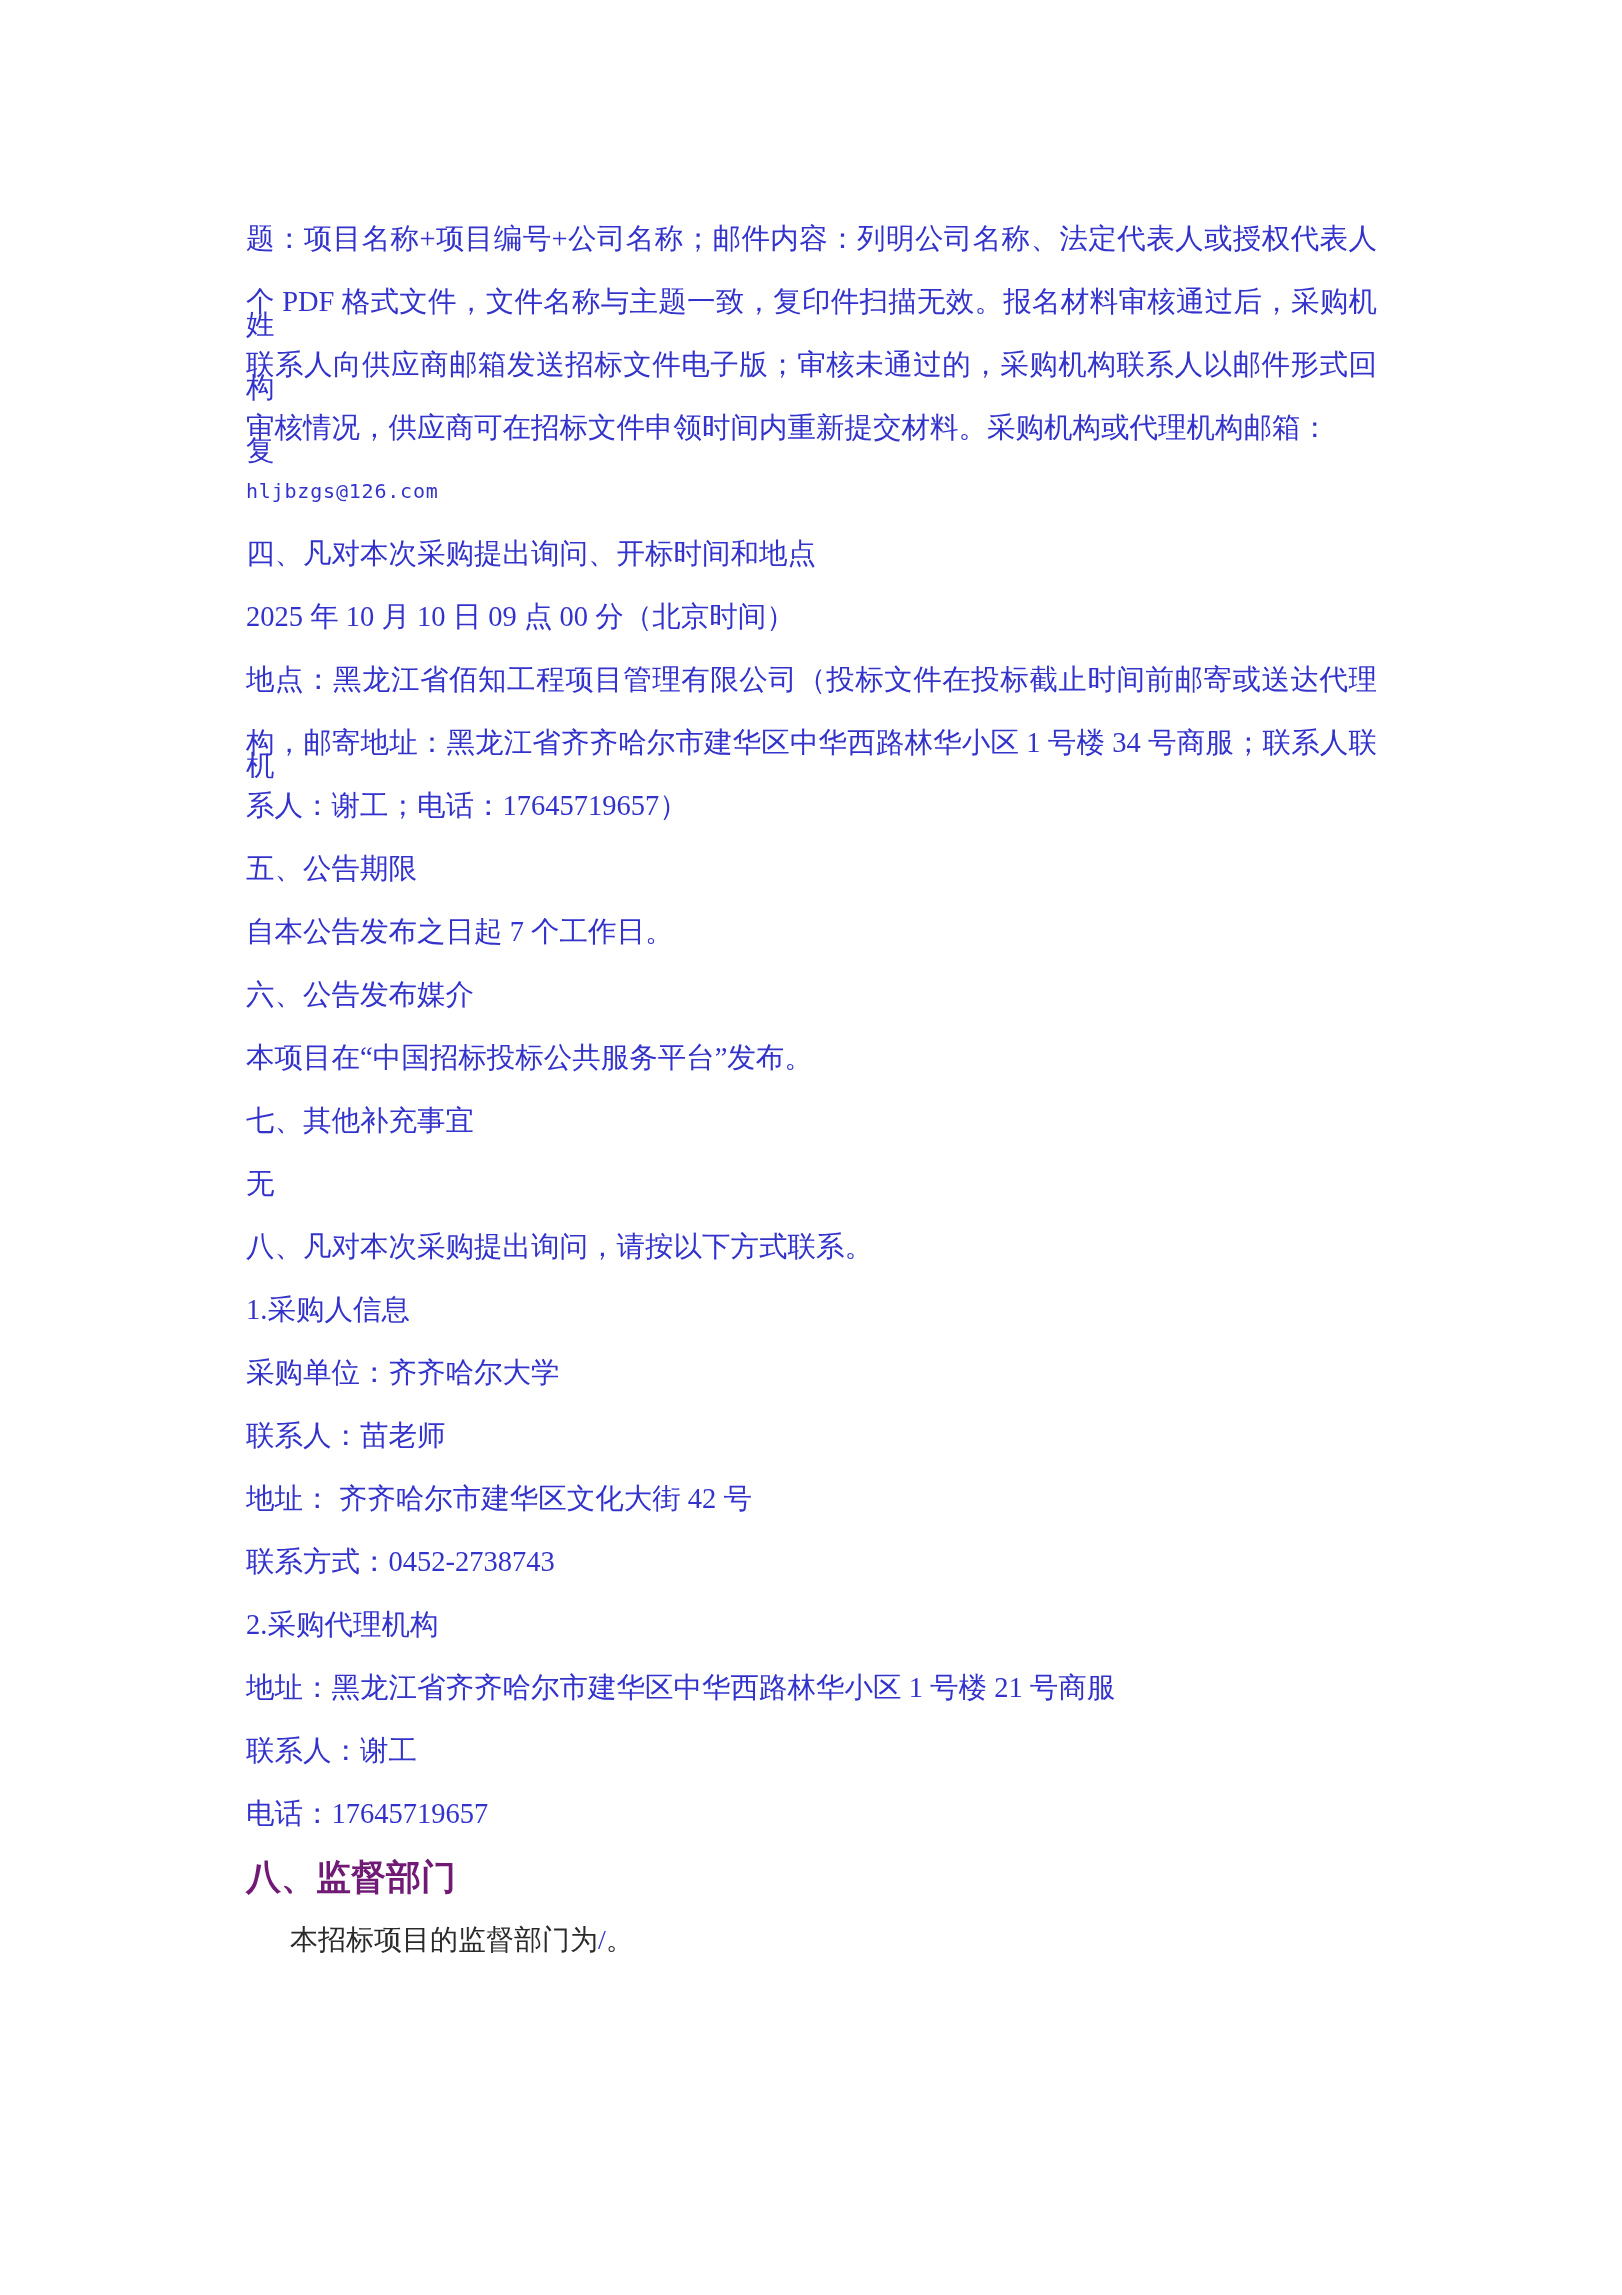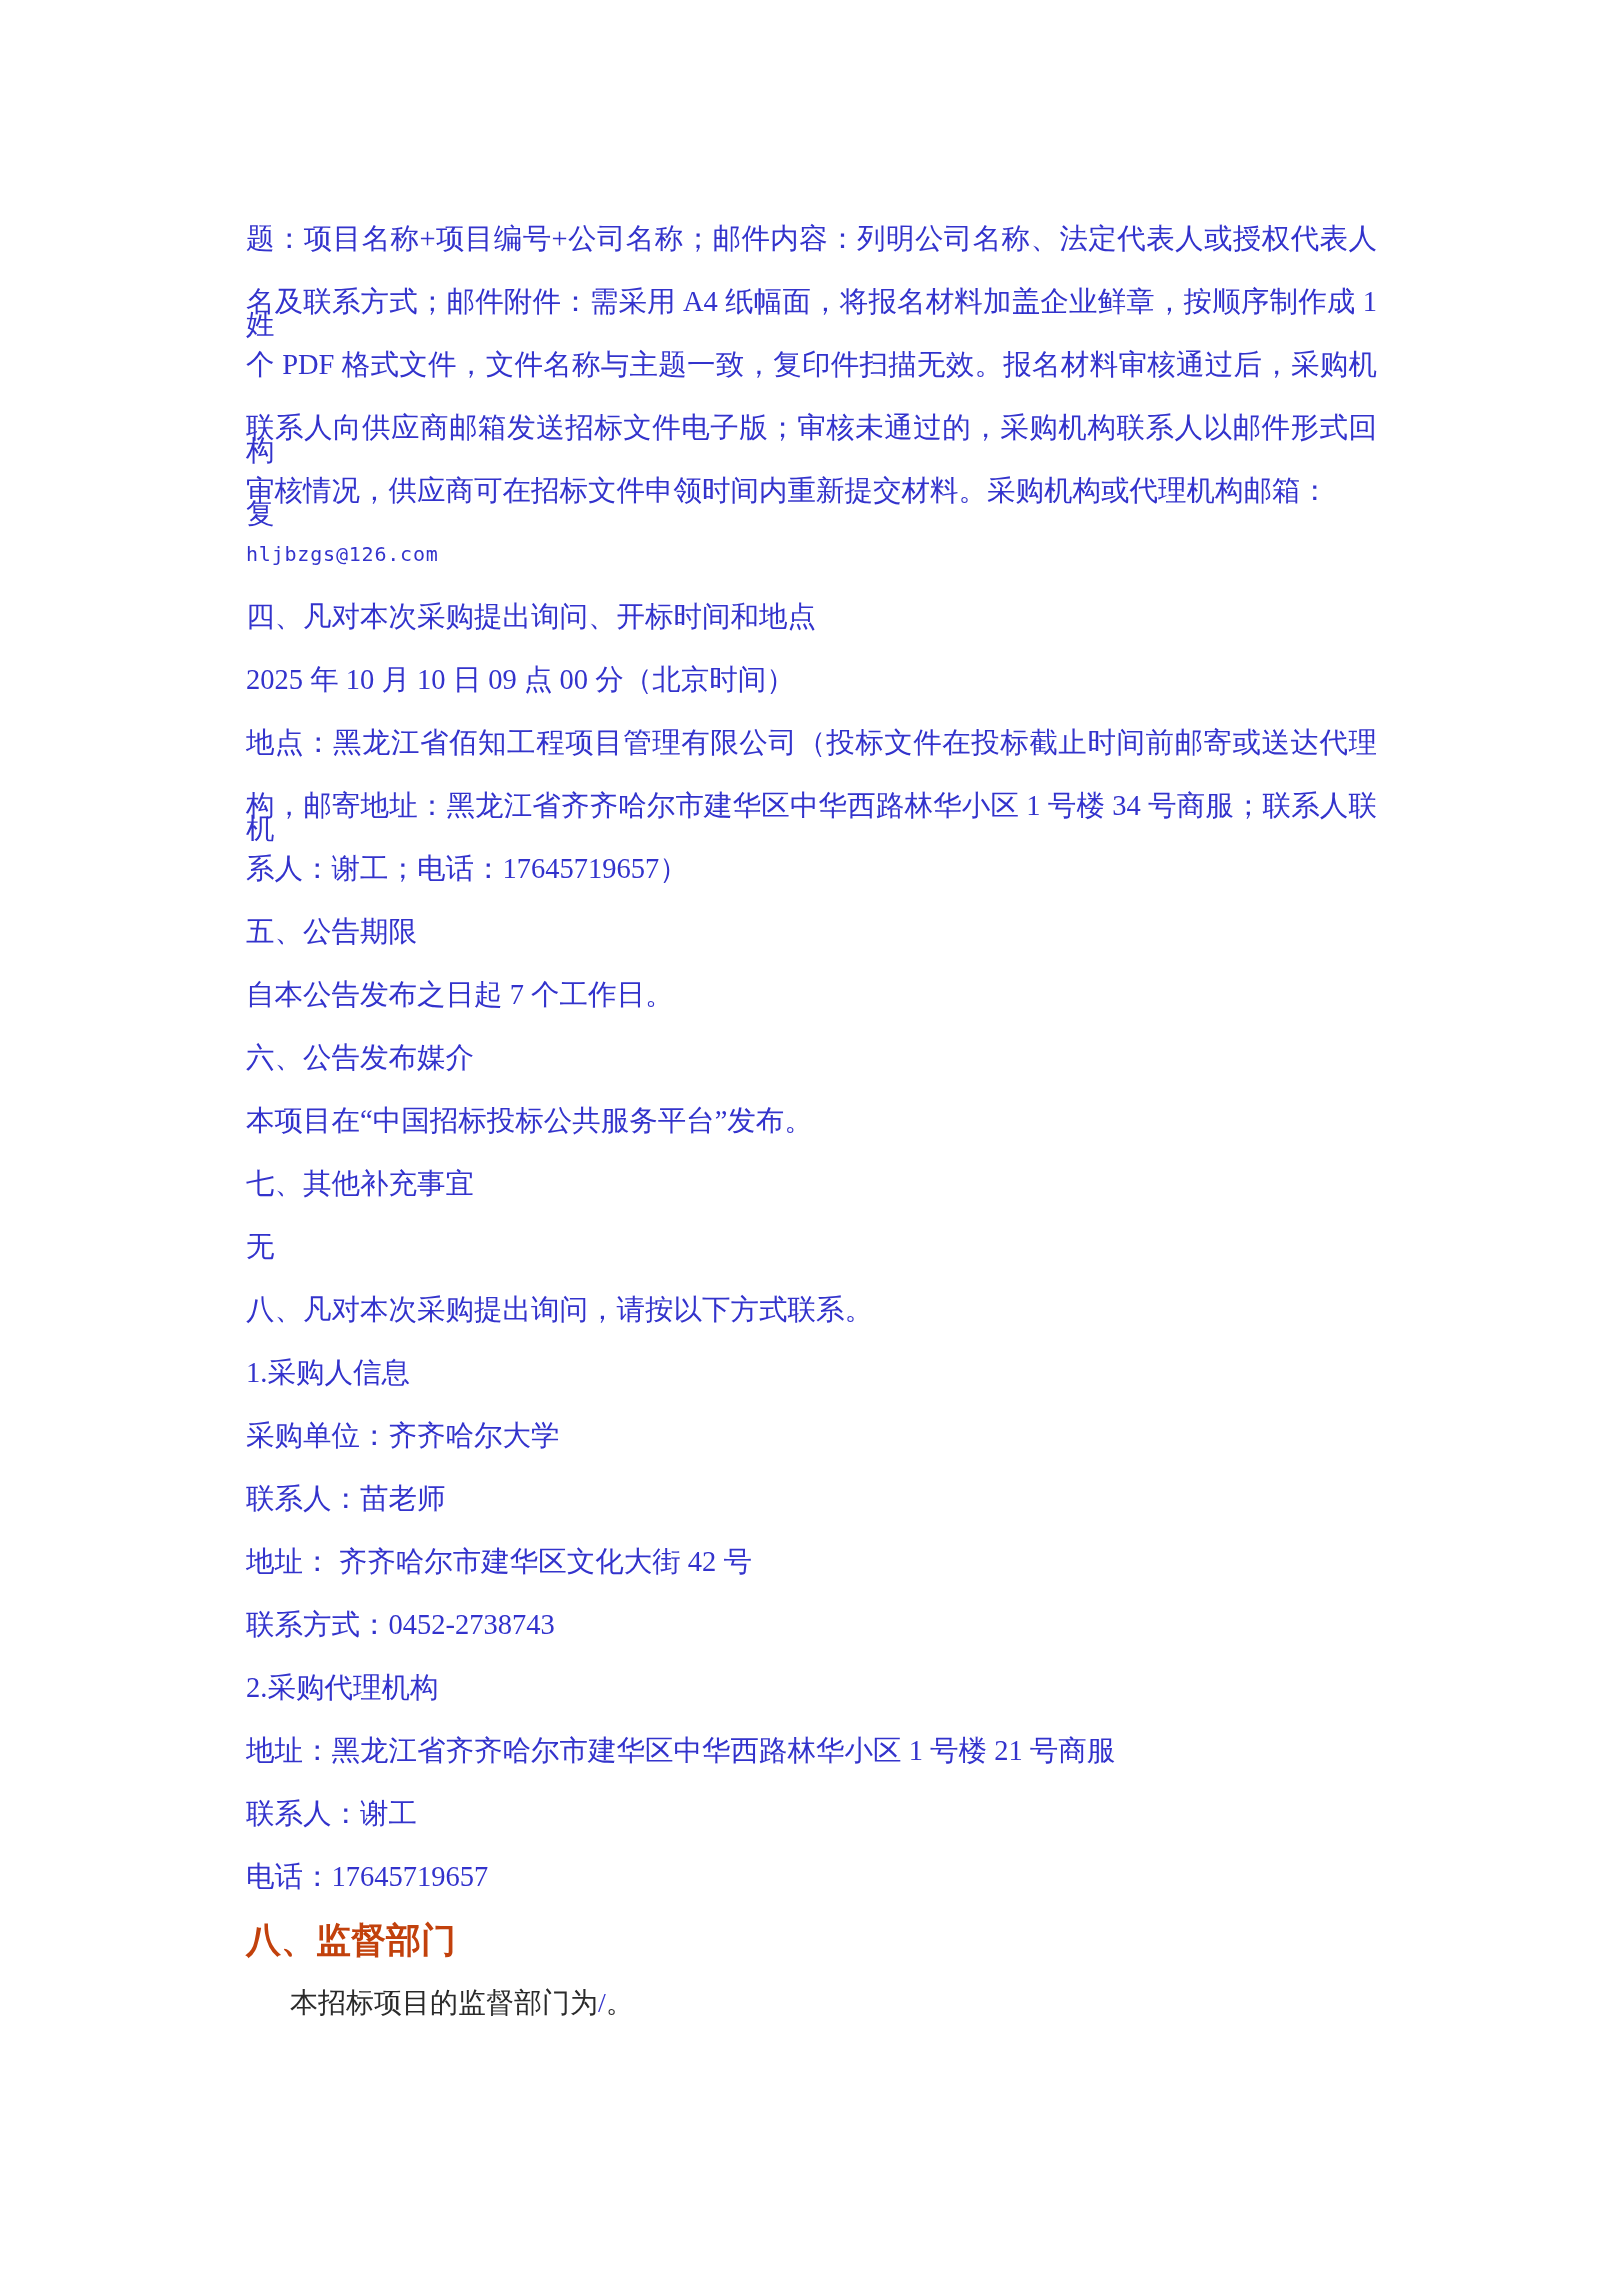--- a/index.html
+++ b/index.html
@@ -32,39 +32,38 @@
   .just {
     text-align: justify;
     text-align-last: justify;
   }
   .email {
     font-family: "DejaVu Sans Mono", "Liberation Mono", monospace;
     font-size: 20px;
     letter-spacing: 0.8px;
   }
   .heading {
-    color: #c2410c;
+    color: #701a75;
     font-family: "Liberation Sans", "DejaVu Sans", sans-serif;
     font-weight: bold;
     font-size: 35px;
   }
   .final {
     color: #2a2a2a;
     font-size: 28px;
     padding-left: 44px;
   }
   .final .blue { color: #3333cc; }
 </style>
 </head>
 <body>
 
 <div class="page">
   <div class="content">
     <div class="ln just">题：项目名称+项目编号+公司名称；邮件内容：列明公司名称、法定代表人或授权代表人姓</div>
-    <div class="ln just">名及联系方式；邮件附件：需采用 A4 纸幅面，将报名材料加盖企业鲜章，按顺序制作成 1</div>
     <div class="ln just">个 PDF 格式文件，文件名称与主题一致，复印件扫描无效。报名材料审核通过后，采购机构</div>
     <div class="ln just">联系人向供应商邮箱发送招标文件电子版；审核未通过的，采购机构联系人以邮件形式回复</div>
     <div class="ln">审核情况，供应商可在招标文件申领时间内重新提交材料。采购机构或代理机构邮箱：</div>
     <div class="ln email">hljbzgs@126.com</div>
     <div class="ln">四、凡对本次采购提出询问、开标时间和地点</div>
     <div class="ln">2025 年 10 月 10 日 09 点 00 分（北京时间）</div>
     <div class="ln just">地点：黑龙江省佰知工程项目管理有限公司（投标文件在投标截止时间前邮寄或送达代理机</div>
     <div class="ln just">构，邮寄地址：黑龙江省齐齐哈尔市建华区中华西路林华小区 1 号楼 34 号商服；联系人联</div>
     <div class="ln">系人：谢工；电话：17645719657）</div>
     <div class="ln">五、公告期限</div>

